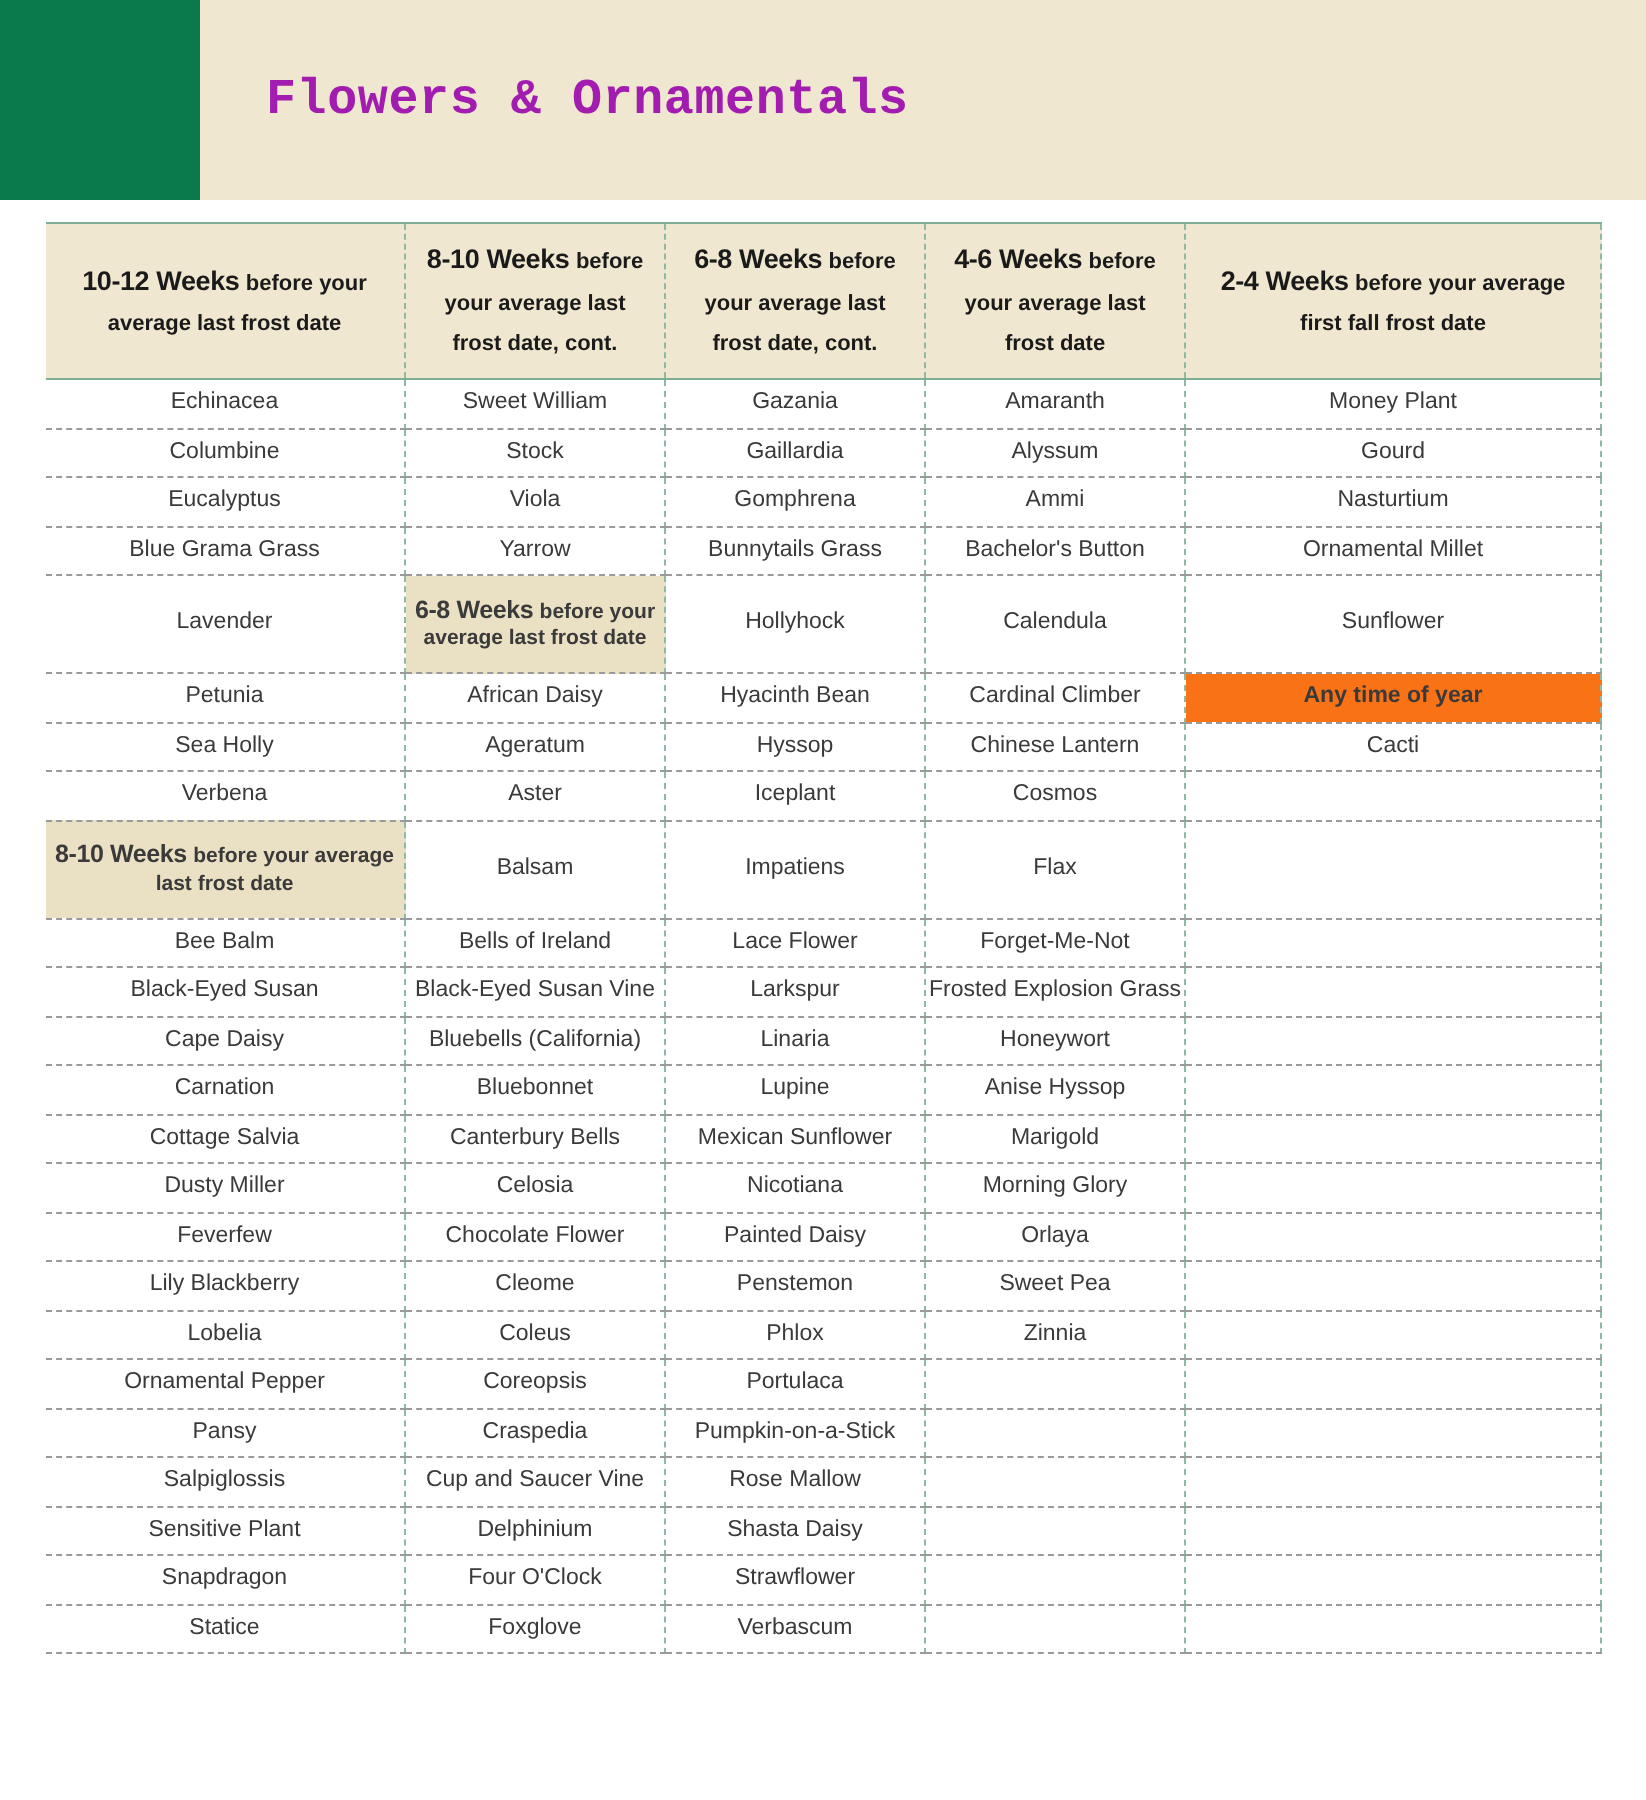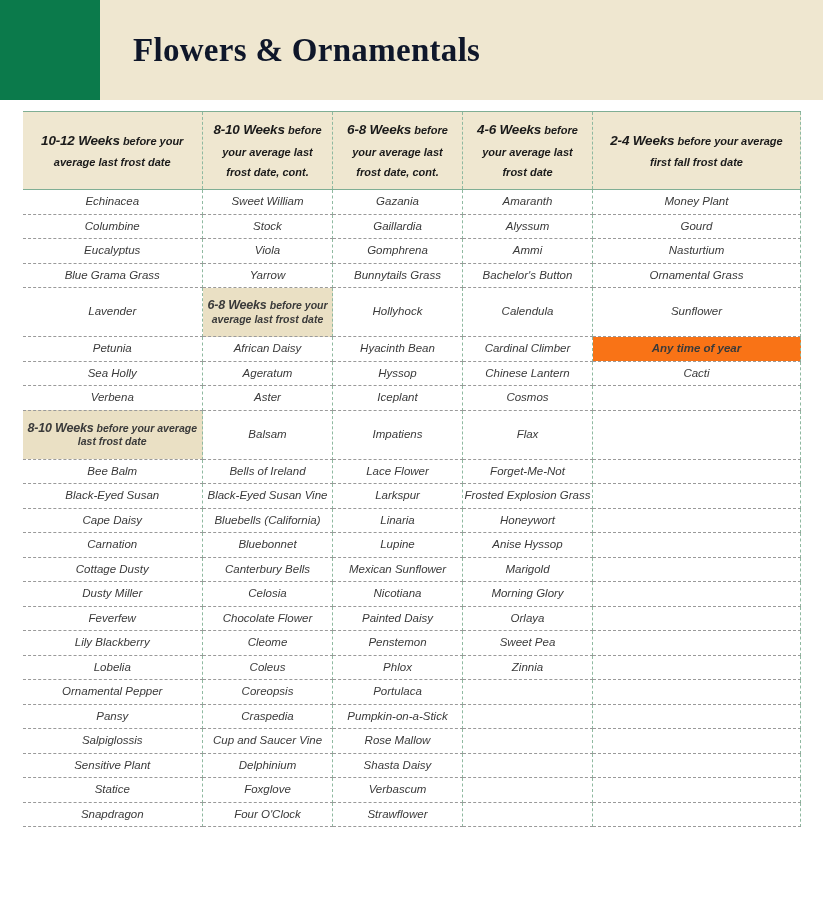--- a/index.html
+++ b/index.html
@@ -28,40 +28,39 @@
     top: 0;
     width: 100px;
     height: 100px;
     background: #0b7a4b;
   }
   .banner-title {
     position: absolute;
     left: 133px;
     top: 50%;
     transform: translateY(-50%);
-    font-family: Liberation Serif, serif;
+    font-family: Liberation Mono, monospace;
     font-weight: bold;
-    font-size: 33px;
-    color: #0f172a;
+    font-size: 25px;
+    color: #a21caf;
     letter-spacing: 0.3px;
     white-space: nowrap;
   }
   .banner-gap {
     width: 823px;
     height: 11px;
     background: #ffffff;
   }
 
   
   .table-wrap {
     position: relative;
     margin: 0 auto;
     width: 778px;
     box-sizing: border-box;
-    font-style: italic;
   }
   table.sched {
     width: 778px;
     border-collapse: collapse;
     table-layout: fixed;
     border-top: 1.5px solid #7fae94;
   }
   table.sched col.c1 { width: 180px; }
   table.sched col.c2 { width: 130px; }
   table.sched col.c3 { width: 130px; }
@@ -204,21 +203,21 @@
       <td class="tall2">Gomphrena</td>
       <td class="tall2">Ammi</td>
       <td class="tall2">Nasturtium</td>
     </tr>
 
     <tr>
       <td>Blue Grama Grass</td>
       <td>Yarrow</td>
       <td>Bunnytails Grass</td>
       <td>Bachelor's Button</td>
-      <td>Ornamental Grass</td>
+      <td>Ornamental Millet</td>
     </tr>
 
     <tr>
       <td class="tall2">Lavender</td>
       <td class="section tall">
         <span class="hdr-big">6-8 Weeks</span>
         <span class="hdr-small">before your average last frost date</span>
       </td>
       <td class="tall2">Hollyhock</td>
       <td class="tall2">Calendula</td>
@@ -286,21 +285,21 @@
 
     <tr>
       <td>Carnation</td>
       <td>Bluebonnet</td>
       <td>Lupine</td>
       <td>Anise Hyssop</td>
       <td class="empty"></td>
     </tr>
 
     <tr>
-      <td>Cottage Dusty</td>
+      <td>Cottage Salvia</td>
       <td>Canterbury Bells</td>
       <td>Mexican Sunflower</td>
       <td>Marigold</td>
       <td class="empty"></td>
     </tr>
 
 
     <tr>
       <td>Dusty Miller</td>
       <td>Celosia</td>
@@ -360,29 +359,29 @@
 
     <tr>
       <td>Sensitive Plant</td>
       <td>Delphinium</td>
       <td>Shasta Daisy</td>
       <td class="empty"></td>
       <td class="empty"></td>
     </tr>
 
     <tr>
+      <td>Snapdragon</td>
+      <td>Four O'Clock</td>
+      <td>Strawflower</td>
+      <td class="empty"></td>
+      <td class="empty"></td>
+    </tr>
+
+    <tr>
       <td>Statice</td>
       <td>Foxglove</td>
       <td>Verbascum</td>
       <td class="empty"></td>
       <td class="empty"></td>
     </tr>
-
-    <tr>
-      <td>Snapdragon</td>
-      <td>Four O'Clock</td>
-      <td>Strawflower</td>
-      <td class="empty"></td>
-      <td class="empty"></td>
-    </tr>
   </tbody>
 </table>
 </div>
 
 </body></html>

